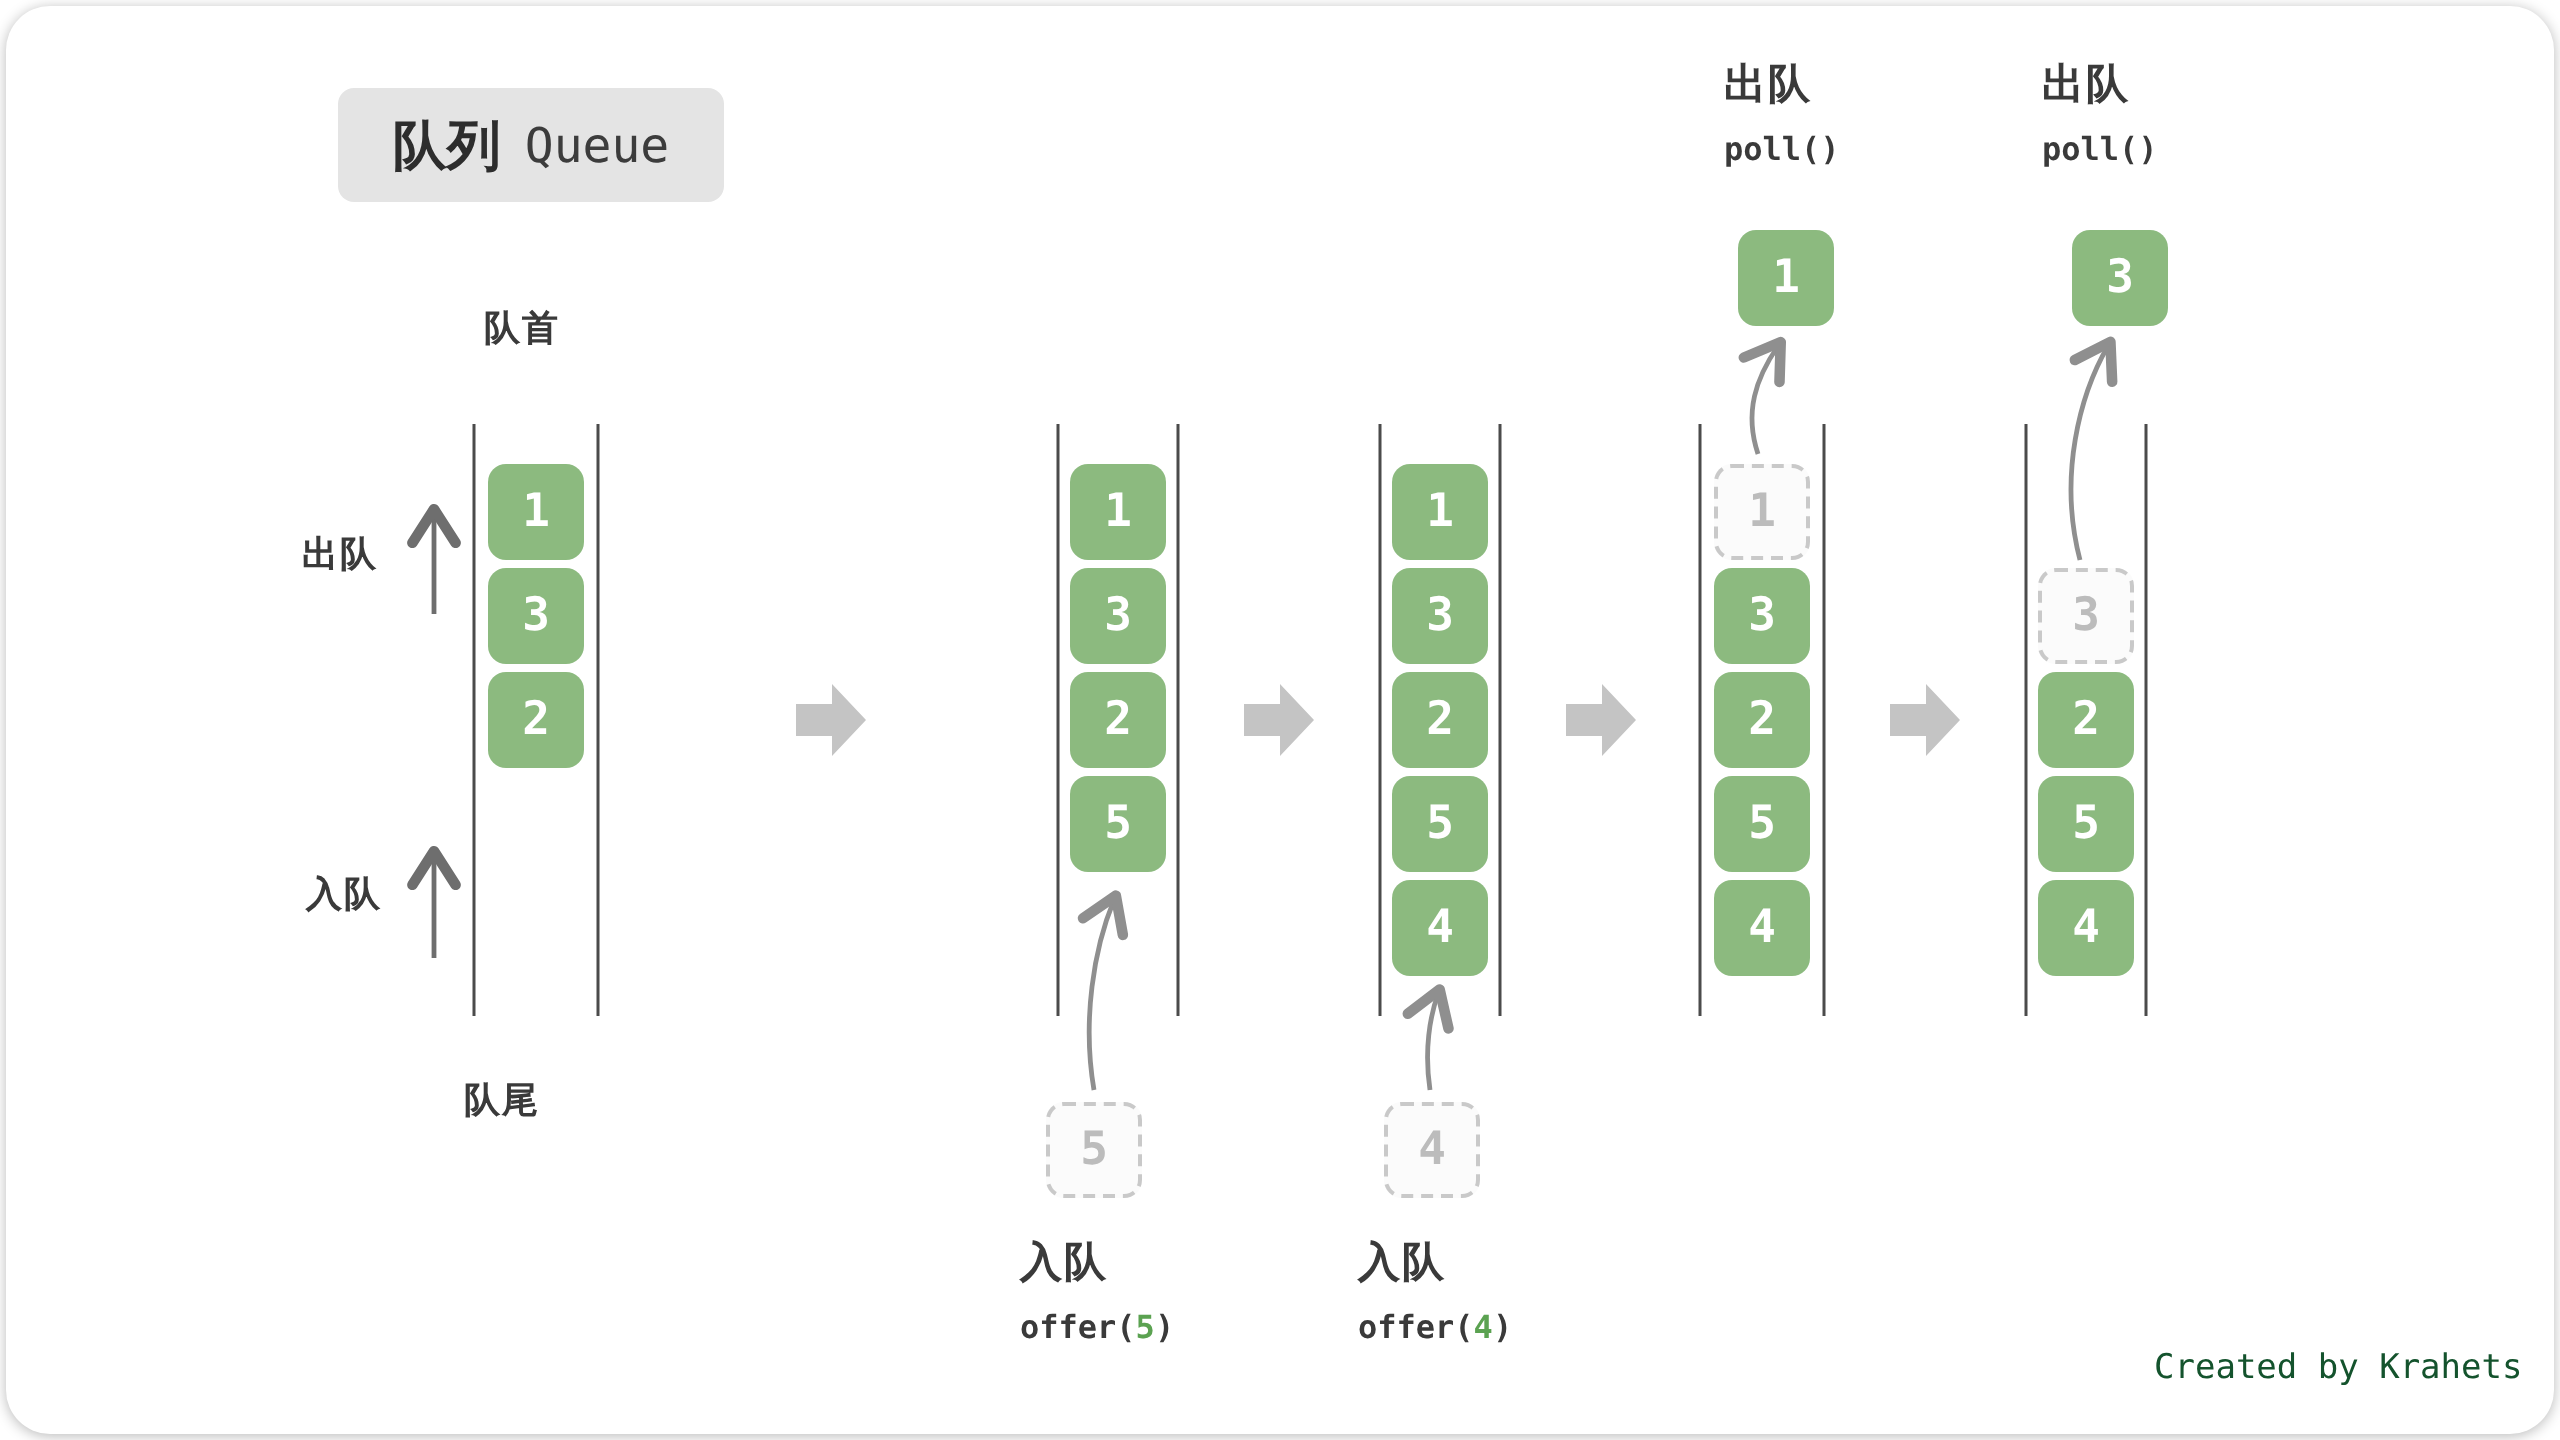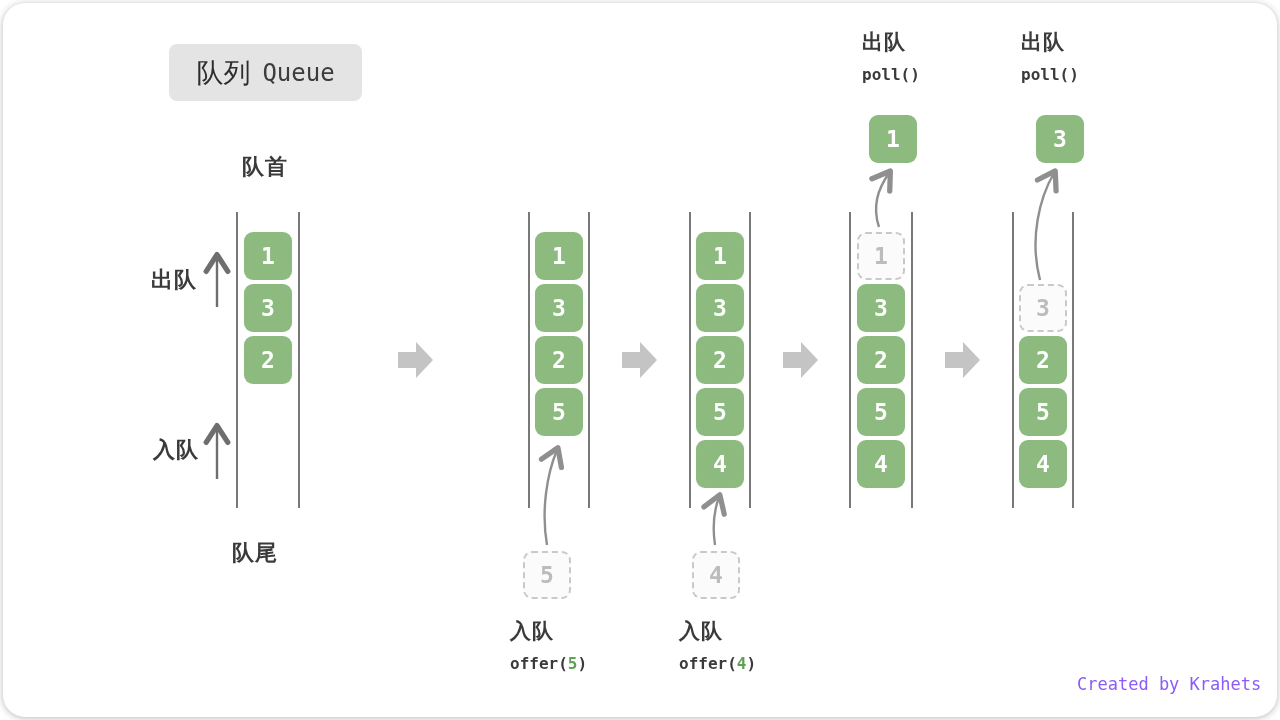--- a/index.html
+++ b/index.html
@@ -6,38 +6,38 @@
   html,body { width:1280px; height:720px; background:#fff; overflow:hidden; }
   .stage { position:relative; width:1280px; height:720px;
            font-family:"Liberation Sans","DejaVu Sans",sans-serif; }
   .canvas { position:absolute; inset:3px; background:#fff; border-radius:22px;
             box-shadow:0 1px 7px rgba(0,0,0,.28); }
   svg.layer { position:absolute; left:0; top:0; width:1280px; height:720px; }
 
   .title-badge { position:absolute; left:169px; top:44px; width:193px; height:57px;
                  background:var(--badge_bg); border-radius:8px;
                  display:flex; align-items:center; justify-content:center; gap:12px; }
-  .title-zh { font-size:27px; font-weight:normal; color:#2d2d2d; }
+  .title-zh { font-size:27px; font-weight:bold; color:#2d2d2d; }
   .title-en { font-family:"DejaVu Sans Mono",monospace; font-size:24px; color:#3c3c3c; }
 
-  .cjk-label { position:absolute; font-size:22px; font-weight:bold; color:var(--label); letter-spacing:1px; }
+  .cjk-label { position:absolute; font-size:18px; font-weight:bold; color:var(--label); letter-spacing:1px; }
 
   .box { position:absolute; width:48px; height:48px; border-radius:9px;
          display:flex; align-items:center; justify-content:center;
          font-family:"DejaVu Sans Mono",monospace; font-size:23px; font-weight:bold; }
   .box.solid { background:var(--box_green); color:#fff; }
   .box.dashed { background:#fbfbfb; border:2px dashed var(--dash_border); color:#bcbcbc; }
 
   .op { position:absolute; }
   .op-action { font-size:21px; font-weight:bold; color:var(--label); letter-spacing:1px; margin-bottom:9px; }
   .op-code { font-family:"DejaVu Sans Mono",monospace; font-size:16px; font-weight:bold; color:#3a3a3a; }
   .op-code .arg { color:var(--accent_green); }
 
   .watermark { position:absolute; left:1077px; top:674px;
-               font-family:"DejaVu Sans Mono",monospace; font-size:17px; color:#8b5cf6; }
+               font-family:"DejaVu Sans Mono",monospace; font-size:17px; color:#14532d; }
 </style>
 </head>
 <body>
 
 <div class="stage">
   <div class="canvas"></div>
 
   <svg class="layer">
     <defs>
       <marker id="ah-gray" viewBox="0 0 12 12" refX="8" refY="6" markerWidth="12" markerHeight="12" orient="auto">

